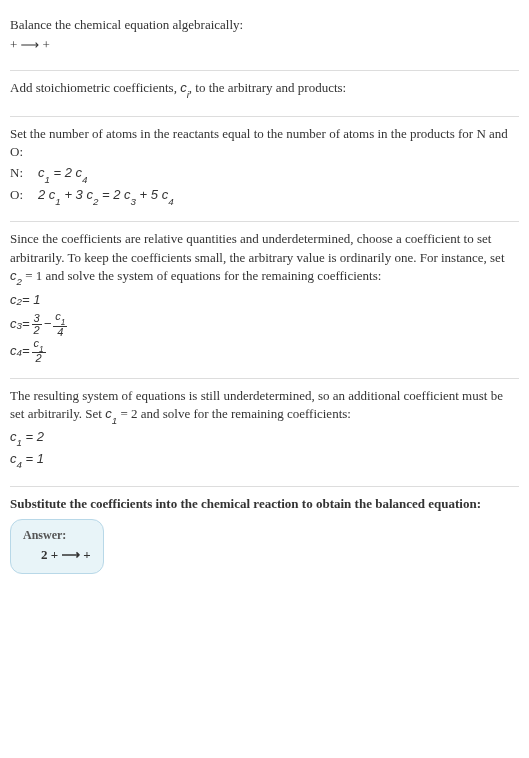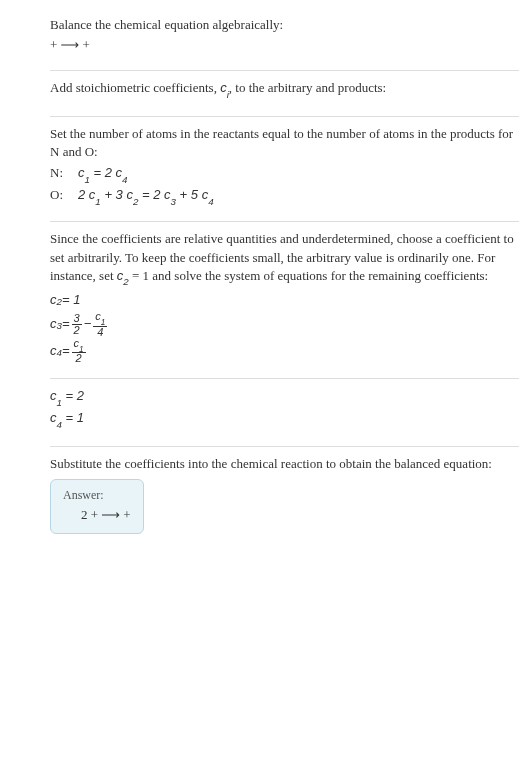--- a/index.html
+++ b/index.html
@@ -11,24 +11,24 @@
       font-family: Georgia, 'Times New Roman', serif;
       font-size: 13px;
       color: #333;
       background: #fff;
       width: 529px;
       padding: 8px 10px;
     }
     .section {
       padding: 8px 0 14px 0;
       border-bottom: 1px solid #ddd;
-      margin-left: 40px;
     }
     .section:last-of-type {
       border-bottom: none;
+      font-weight: bold;
     }
     .line {
       line-height: 1.4;
       margin-bottom: 2px;
     }
     .eq {
       font-style: italic;
       font-family: Liberation Sans, sans-serif;
     }
     .sub {
@@ -66,21 +66,21 @@
       padding: 0 2px;
     }
     .coef-line {
       line-height: 1.7;
       display: flex;
       align-items: center;
     }
     .answer-box {
       background: #e8f4f8;
       border: 1px solid #b8d8e8;
-      border-radius: 6px;
+      border-radius: 12px;
       padding: 8px 12px 10px 12px;
       display: inline-block;
       margin-top: 4px;
     }
     .answer-label {
       font-size: 12px;
       color: #555;
       margin-bottom: 4px;
     }
     .answer-eq {
@@ -147,20 +147,23 @@
       <span class="sub">4</span>
       <span> = </span>
       <span class="frac">
         <span class="num"><span>c</span><span class="sub">1</span></span>
         <span class="den">2</span>
       </span>
   </div>
 </div>
 
 <div class="section">
+  <div class="line">
+    <span>The resulting system of equations is still underdetermined, so an additional coefficient must be set arbitrarily. Set </span><span class="eq"><span>c</span><span class="sub">1</span></span><span> = 2 and solve for the remaining coefficients:</span>
+  </div>
   <div class="line eq"><span>c</span><span class="sub">1</span><span> = 2</span></div>
   <div class="line eq"><span>c</span><span class="sub">4</span><span> = 1</span></div>
 </div>
 
 <div class="section">
   <div class="line">Substitute the coefficients into the chemical reaction to obtain the balanced equation:</div>
   <div class="answer-box">
     <div class="answer-label">Answer:</div>
     <div class="answer-eq">2  +  ⟶  + </div>
   </div>

